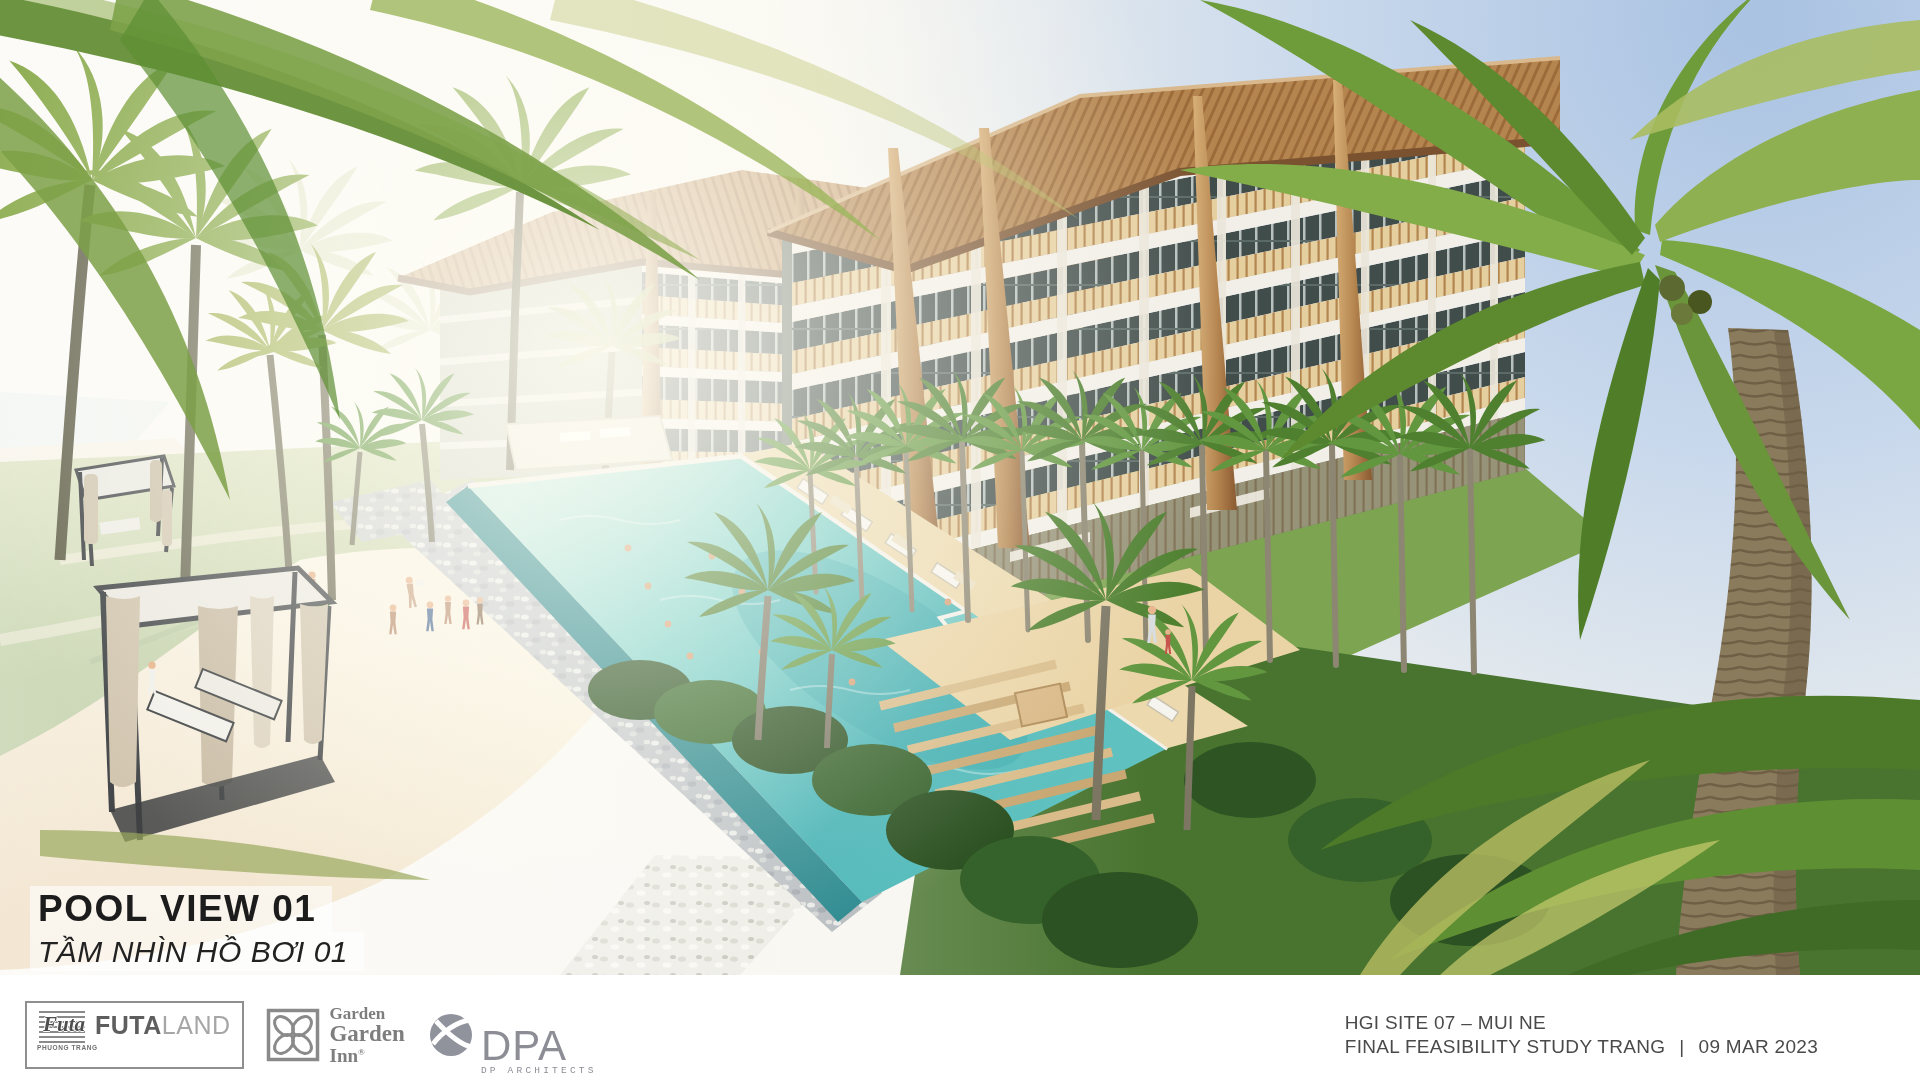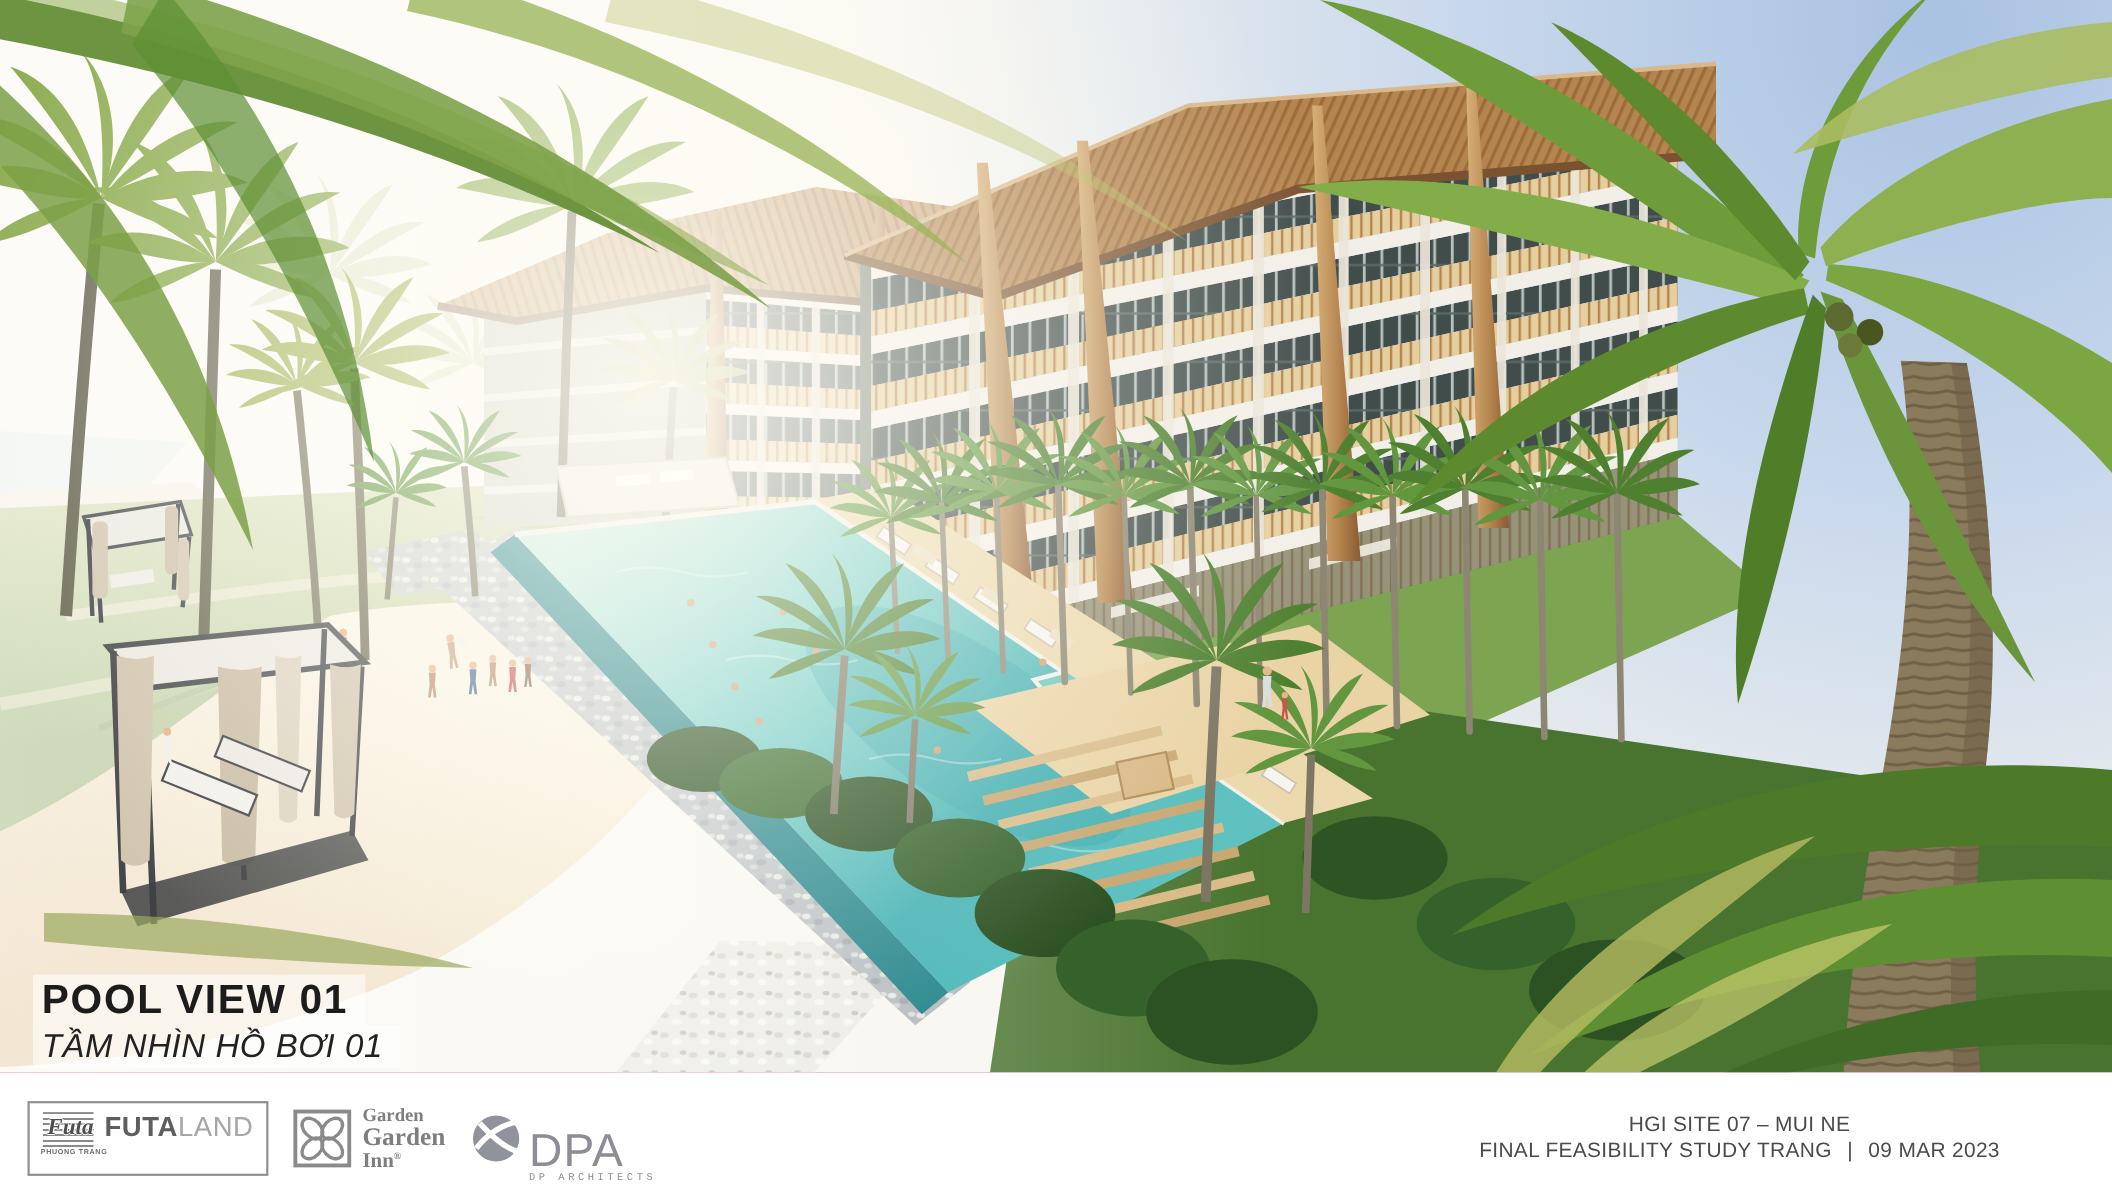--- a/index.html
+++ b/index.html
@@ -40,21 +40,21 @@
   .futa-light{font-weight:400;color:#a6a6a6;}
   .hilton{display:flex;align-items:center;gap:9px;}
   .hilton-text{font-family:"Liberation Serif",serif;color:#7e7e7e;font-weight:700;
     line-height:1.02;}
   .hilton-l1{font-size:17px;} .hilton-l2{font-size:23px;} .hilton-l3{font-size:19px;}
   .hilton-reg{font-size:9px;vertical-align:super;}
   .dpa{display:flex;align-items:center;gap:6px;}
   .dpa-text{line-height:0.9;}
   .dpa-name{font-size:42px;color:#8c8d95;letter-spacing:1px;font-weight:400;margin-top:32px;}
   .dpa-sub{font-size:9.5px;color:#8c8d95;letter-spacing:3.2px;margin-top:2px;text-align:right;font-family:Liberation Mono, monospace;}
-  .footer-right{position:absolute;right:102px;top:36px;text-align:center;color:#4a4a4a;
+  .footer-right{position:absolute;right:102px;top:36px;text-align:left;color:#4a4a4a;
     font-size:19px;line-height:24px;letter-spacing:0.3px;white-space:nowrap;}
   .footer-sep{display:inline-block;margin:0 14px;color:#4a4a4a;}
 </style>
 </head>
 <body>
 
 <div class="slide">
 
   <div class="render">
   <svg width="1920" height="975" viewBox="0 0 1920 975" xmlns="http://www.w3.org/2000/svg">

